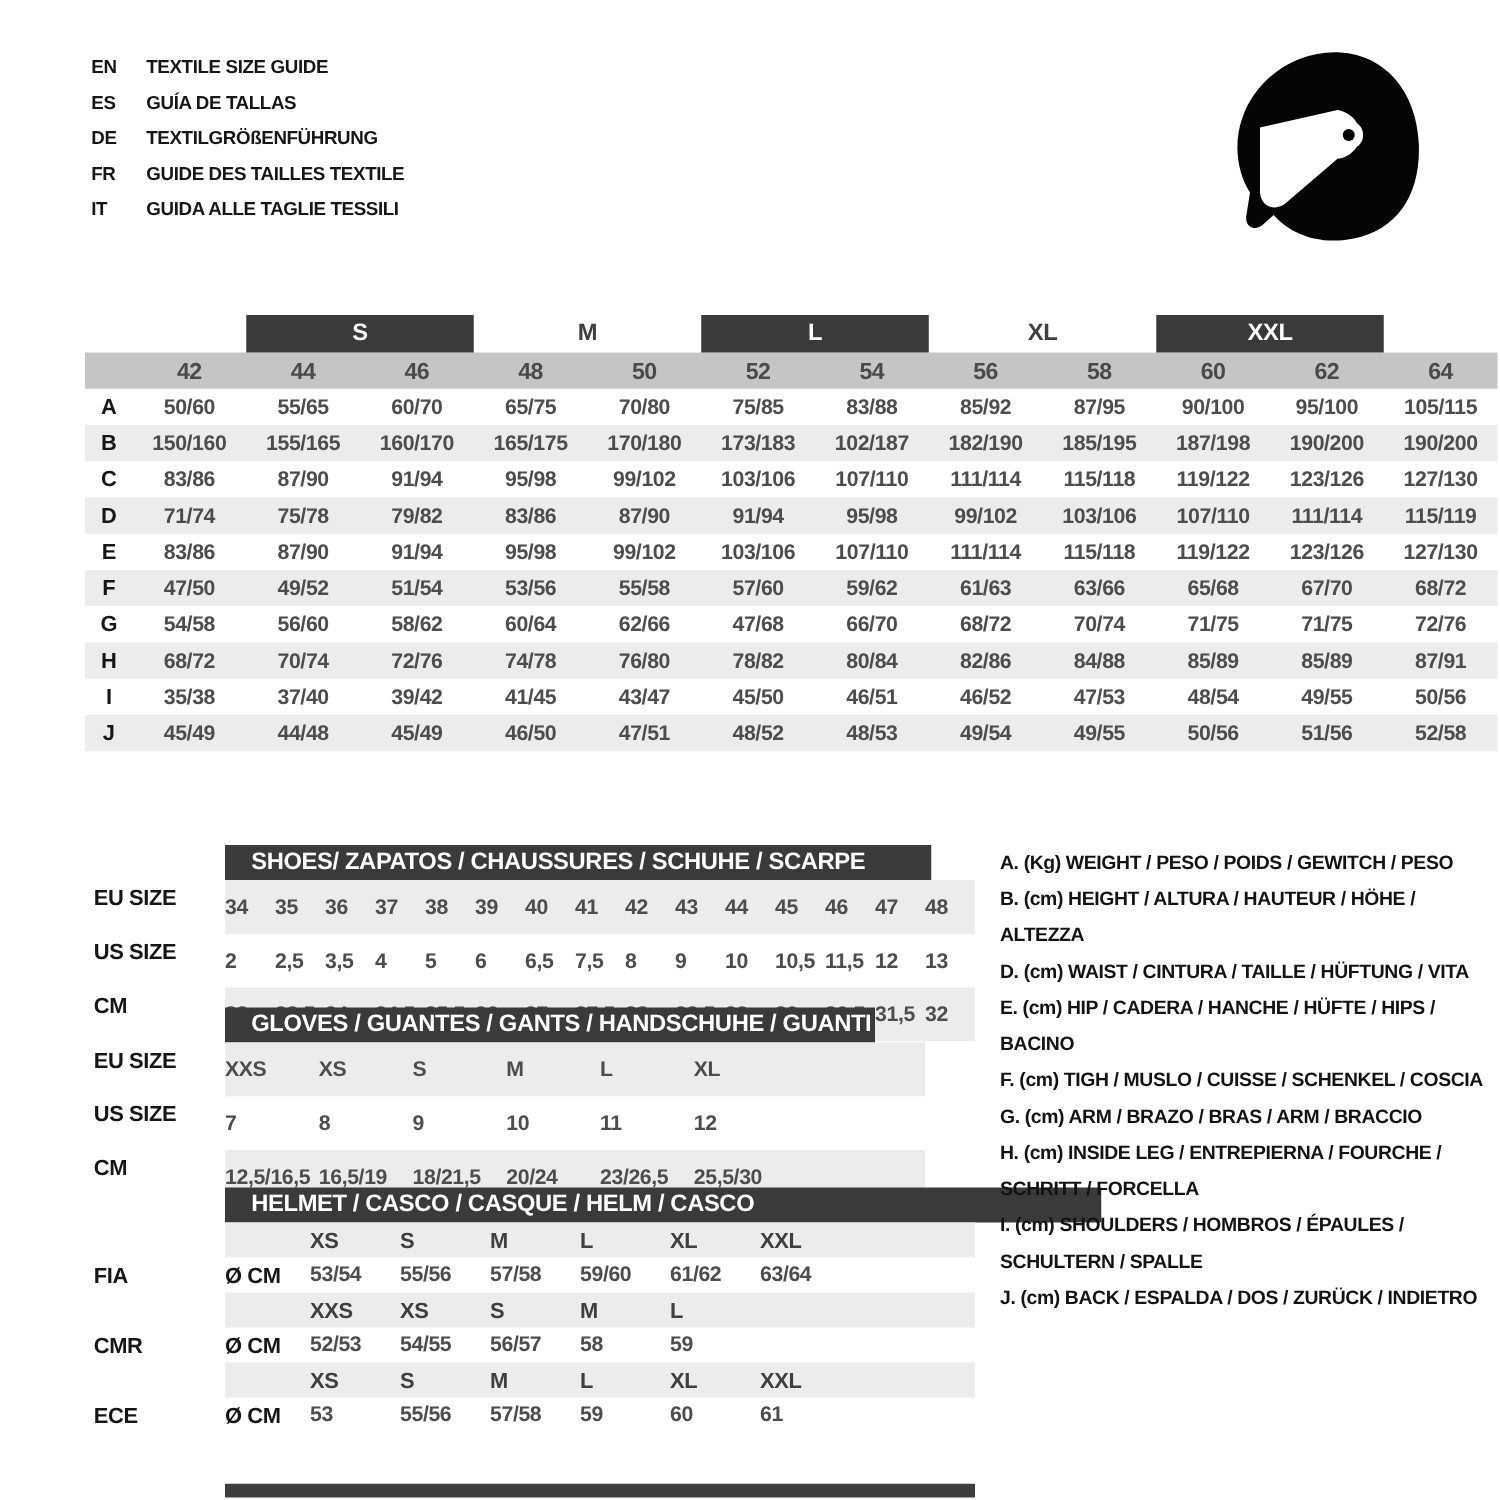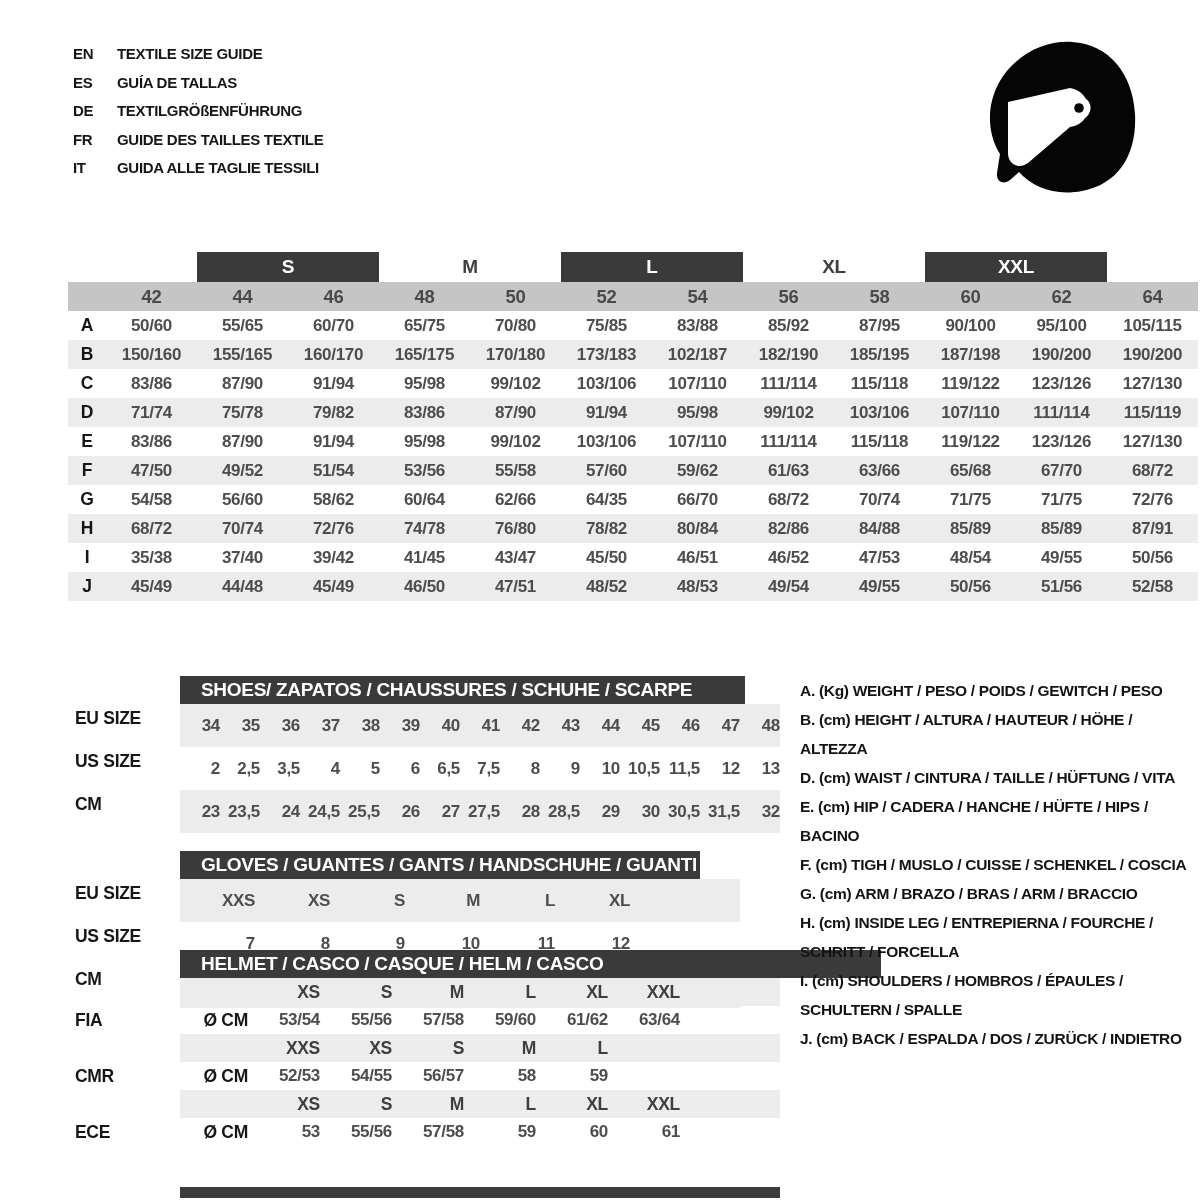--- a/index.html
+++ b/index.html
@@ -27,33 +27,33 @@
   .sz{font-size:19px;line-height:30px;height:30px;color:#3f3f3f}
   .sz.dark{background:#3a3a3a;color:#fff}
   #num-row{height:29px;background:#c5c5c5;color:#4a4a4a;font-size:18.5px}
   .drow{height:29px;font-size:17px;color:#4d4d4d}
   .drow.shaded{background:#ececec}
   .drow .rl{color:#161616;font-size:17.5px}
 
   
   .sec{left:68px}
   #shoes{top:676px}
-  #gloves{top:851px}
+  #gloves{top:806px}
   #helmet-sec{top:950px}
   .bar{margin-left:112px;height:28px;background:#3a3a3a;color:#fff;
        font-size:19px;line-height:28px;padding-left:21px;box-sizing:border-box}
   #shoes .bar{width:565px}
   #gloves .bar{width:520px}
   #helmet-sec .bar{width:701px}
   .srow{position:relative;height:43px}
   #helmet-sec .srow{height:28px}
   .srow .rl{position:absolute;left:7px;top:0;line-height:29px;font-size:17.5px;color:#161616}
   #helmet-sec .srow .rl{line-height:28px}
   .band{position:absolute;left:112px;top:0;height:100%;display:grid;align-items:center;
-        text-align:right;color:#4d4d4d;font-size:17px}
+        text-align:left;color:#4d4d4d;font-size:17px}
   .band.shaded{background:#ececec}
   .shoes-band{width:600px;grid-template-columns:repeat(15,40px)}
   .gloves-band{width:560px;grid-template-columns:repeat(6,75px)}
   .helmet-band{width:600px;grid-template-columns:68px repeat(6,72px)}
   .band .size-lbl{color:#3f3f3f;font-size:17.5px}
   .band .unit{color:#161616;font-size:17.5px}
 
   
   #legend{left:800px;top:676px;width:398px;font-size:15.5px;line-height:29px;color:#131313}
 
@@ -209,21 +209,21 @@
         <div>67/70</div>
         <div>68/72</div>
       </div>
       <div class="grid12 drow">
         <div class="rl">G</div>
         <div>54/58</div>
         <div>56/60</div>
         <div>58/62</div>
         <div>60/64</div>
         <div>62/66</div>
-        <div>64/35</div>
+        <div>47/68</div>
         <div>66/70</div>
         <div>68/72</div>
         <div>70/74</div>
         <div>71/75</div>
         <div>71/75</div>
         <div>72/76</div>
       </div>
       <div class="grid12 drow shaded">
         <div class="rl">H</div>
         <div>68/72</div>

